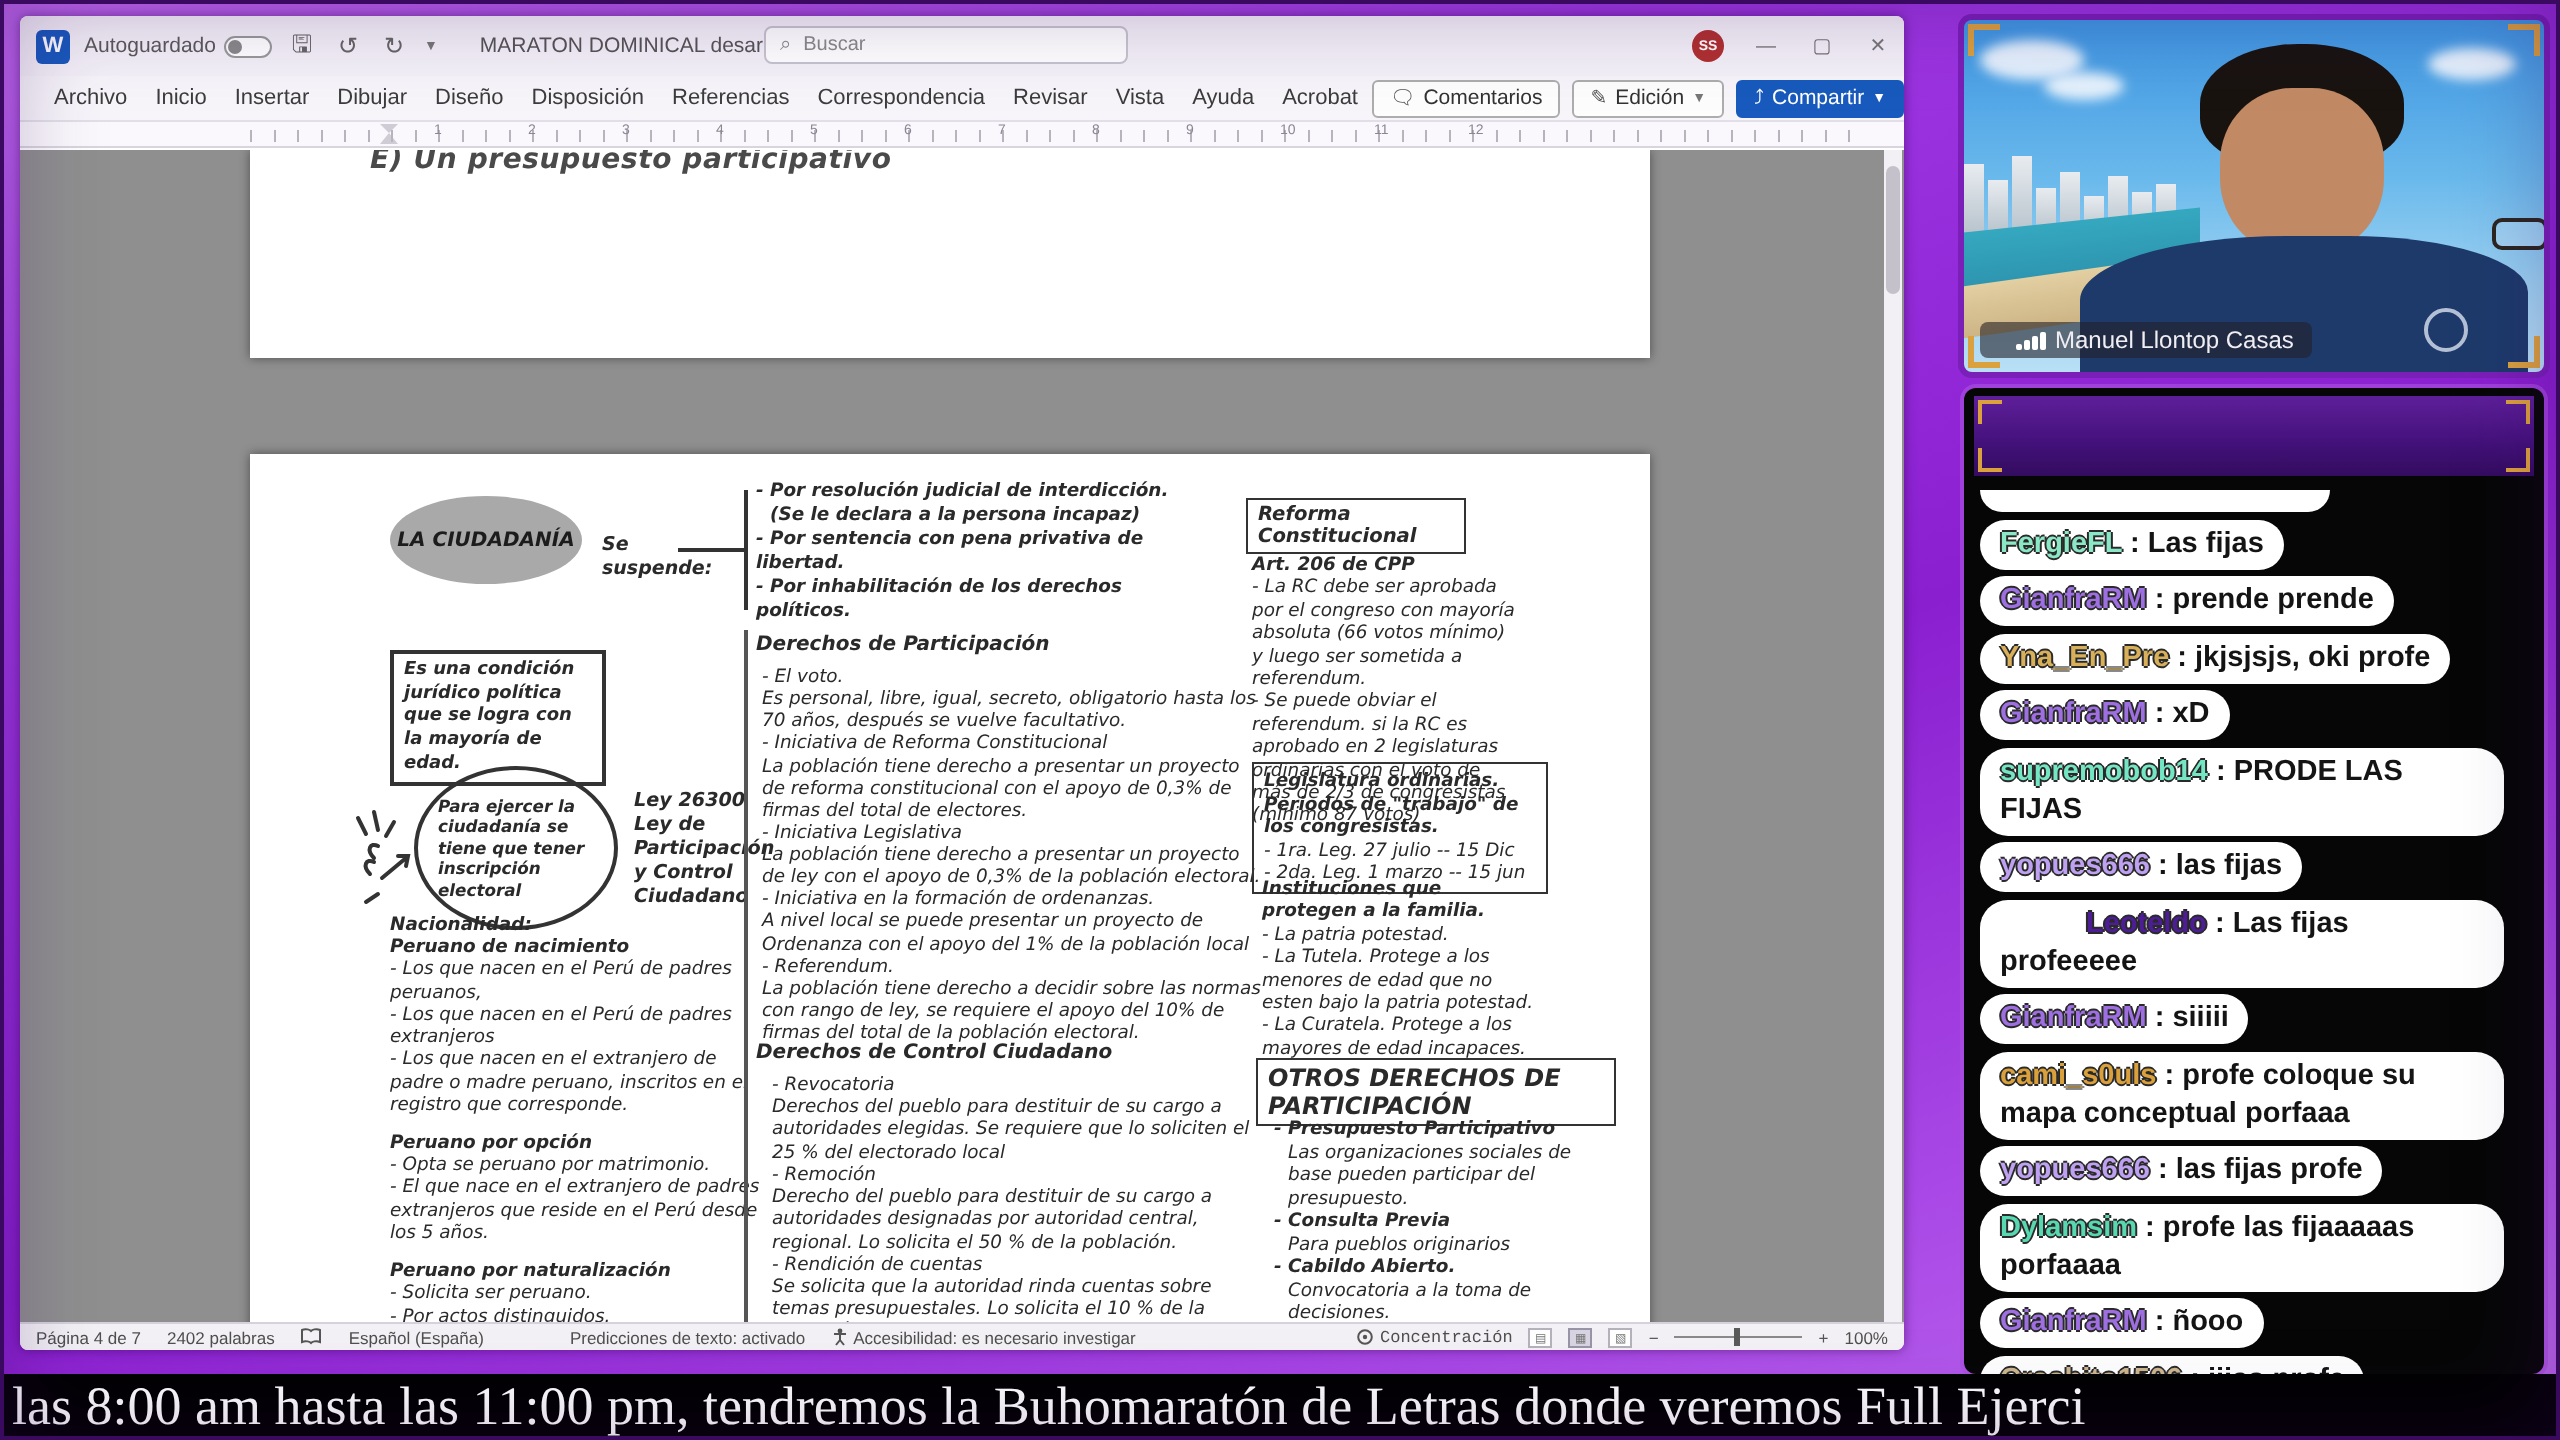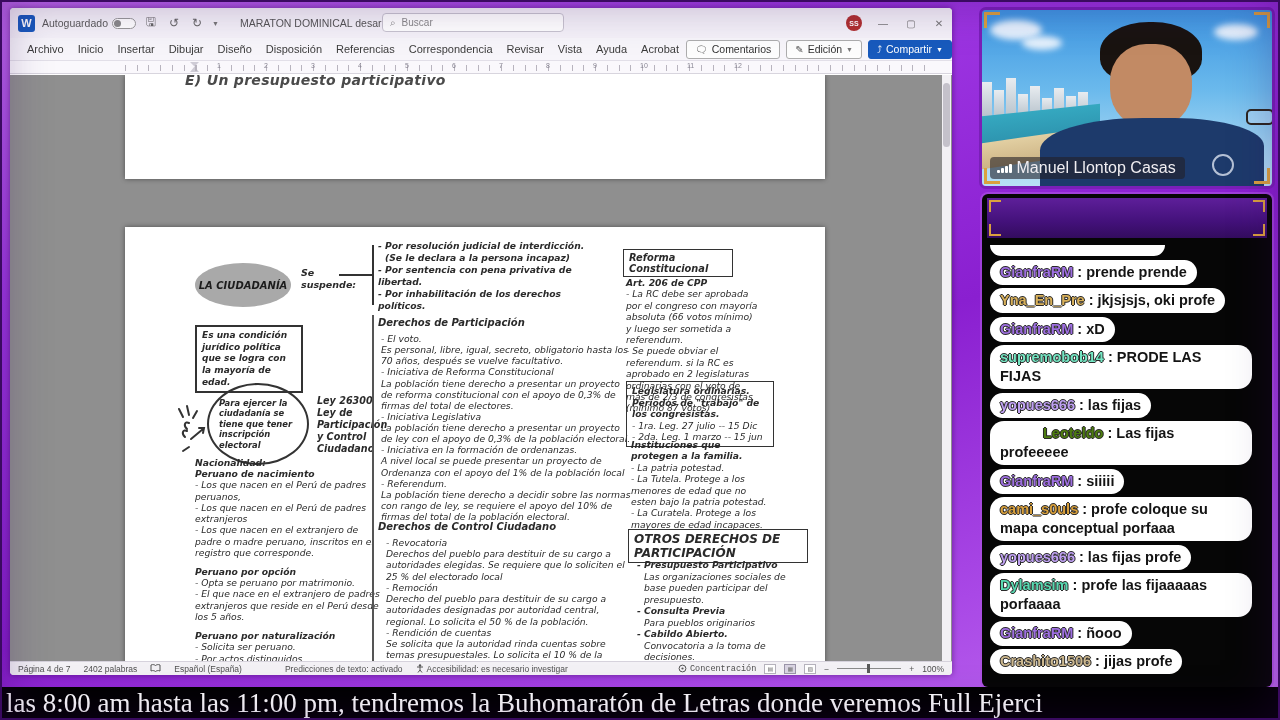--- a/index.html
+++ b/index.html
@@ -56,21 +56,21 @@
   .page{position:absolute;left:115px;width:700px;background:#fff;box-shadow:0 0 5px rgba(0,0,0,.45);}
   .page1{top:0;height:104px;overflow:hidden;}
   .page2{top:152px;height:460px;}
   .docscroll{position:absolute;right:1px;top:0;bottom:0;width:9px;background:#f2f0f4;}
   .docscroll .thumb{position:absolute;left:1px;right:1px;top:8px;height:64px;background:#c4c1ca;border-radius:4px;}
 
   
   .doc{font-family:"DejaVu Sans", sans-serif;font-style:italic;color:#2a2a2a;}
   .abs{position:absolute;}
   .p1line{left:60px;top:-3px;font-size:14px;font-weight:bold;color:#4a4a4a;letter-spacing:.3px;}
-  .ellipse{left:70px;top:36px;width:96px;height:44px;background:#a9a9a9;border-radius:50%;
+  .ellipse{left:70px;top:21px;width:96px;height:44px;background:#a9a9a9;border-radius:50%;
     display:flex;align-items:center;justify-content:center;font-size:10px;font-weight:bold;color:#1c1c1c;}
   .sesusp{left:176px;top:40px;width:52px;font-size:9.5px;font-weight:bold;line-height:1.3;}
   .conn-h{left:214px;top:47px;width:34px;height:2px;background:#333;}
   .conn-v{left:247px;top:18px;width:2px;height:60px;background:#333;}
   .susplist{left:253px;top:13px;width:222px;font-size:9.2px;font-weight:bold;line-height:1.3;}
   .defbox{left:70px;top:98px;width:108px;border:2px solid #333;padding:3px 5px;
     font-size:9px;font-weight:bold;line-height:1.3;}
   .bigcircle{left:82px;top:156px;width:102px;height:82px;border:2px solid #333;border-radius:50%;
     display:flex;align-items:center;justify-content:center;padding:6px 10px;
     font-size:8.4px;font-weight:bold;line-height:1.25;}
@@ -116,21 +116,21 @@
   .beach{position:absolute;left:0;top:124px;width:130px;height:26px;background:linear-gradient(180deg,#e2cfa2,#cdb485);transform:skewY(-8deg);}
   .hair{position:absolute;left:118px;top:12px;width:102px;height:62px;background:#191310;border-radius:48% 48% 40% 40%;}
   .face{position:absolute;left:128px;top:34px;width:82px;height:84px;background:#c28a64;border-radius:44% 44% 46% 46%;}
   .glasses{position:absolute;left:136px;top:64px;width:66px;height:18px;display:flex;gap:6px;align-items:center;}
   .lens{width:28px;height:16px;border:2px solid #2c2620;border-radius:5px;background:rgba(230,240,250,.25);}
   .body-shirt{position:absolute;left:58px;top:108px;width:224px;height:70px;background:#1d3a6b;
     border-radius:46% 40% 0 0;}
   .emblem{position:absolute;left:172px;top:36px;width:22px;height:22px;border:2px solid #cfd8e8;
     border-radius:50%;opacity:.85;}
   .nametag{position:absolute;left:8px;bottom:7px;background:rgba(35,32,38,.6);border-radius:4px;
-    padding:2px 9px 2px 7px;display:flex;align-items:center;gap:5px;color:#f0eef2;font-size:16px;}
+    padding:2px 9px 2px 18px;display:flex;align-items:center;gap:5px;color:#f0eef2;font-size:12px;}
   .sigbars{display:flex;align-items:flex-end;gap:1.5px;}
   .sigbars i{display:block;width:2.5px;background:#fff;border-radius:1px;}
   .bk{position:absolute;width:16px;height:16px;border:3px solid #dba13e;}
   .bk.tl{top:2px;left:2px;border-right:none;border-bottom:none;}
   .bk.tr{top:2px;right:2px;border-left:none;border-bottom:none;}
   .bk.bl{bottom:2px;left:2px;border-right:none;border-top:none;}
   .bk.br{bottom:2px;right:2px;border-left:none;border-top:none;}
 
   
   .chat{position:absolute;left:982px;top:194px;width:290px;height:493px;background:#060606;
@@ -511,32 +511,33 @@
   <div class="chat-header">
     <div class="bk tl"></div>
     <div class="bk tr"></div>
     <div class="bk bl"></div>
     <div class="bk br"></div>
   </div>
   <div class="chat-msgs">
 
       <div class="msg partial"><span class="u" style="color: rgb(255, 255, 255);"></span><span></span><span></span></div>
 
+      <div class="msg"><span class="u" style="color: rgb(139, 232, 199);">FergieFL</span><span> : </span><span>Las fijas</span></div>
 
       <div class="msg"><span class="u" style="color: rgb(158, 111, 224);">GianfraRM</span><span> : </span><span>prende prende</span></div>
 
       <div class="msg"><span class="u" style="color: rgb(216, 176, 90);">Yna_En_Pre</span><span> : </span><span>jkjsjsjs, oki profe</span></div>
 
       <div class="msg"><span class="u" style="color: rgb(158, 111, 224);">GianfraRM</span><span> : </span><span>xD</span></div>
 
       <div class="msg"><span class="u" style="color: rgb(116, 230, 195);">supremobob14</span><span> : </span><span>PRODE LAS FIJAS</span></div>
 
       <div class="msg"><span class="u" style="color: rgb(191, 161, 242);">yopues666</span><span> : </span><span>las fijas</span></div>
 
-      <div class="msg"><span class="u" style="color: #4d7c0f; padding-left: 43px;">Leoteldo</span><span> : </span><span>Las fijas profeeeee</span></div>
+      <div class="msg"><span class="u" style="color: #4c1d95; padding-left: 43px;">Leoteldo</span><span> : </span><span>Las fijas profeeeee</span></div>
 
       <div class="msg"><span class="u" style="color: rgb(158, 111, 224);">GianfraRM</span><span> : </span><span>siiiii</span></div>
 
       <div class="msg"><span class="u" style="color: rgb(217, 160, 60);">cami_s0uls</span><span> : </span><span>profe coloque su mapa conceptual porfaaa</span></div>
 
       <div class="msg"><span class="u" style="color: rgb(191, 161, 242);">yopues666</span><span> : </span><span>las fijas profe</span></div>
 
       <div class="msg"><span class="u" style="color: rgb(88, 216, 176);">Dylamsim</span><span> : </span><span>profe las fijaaaaas porfaaaa</span></div>
 
       <div class="msg"><span class="u" style="color: rgb(158, 111, 224);">GianfraRM</span><span> : </span><span>ñooo</span></div>

